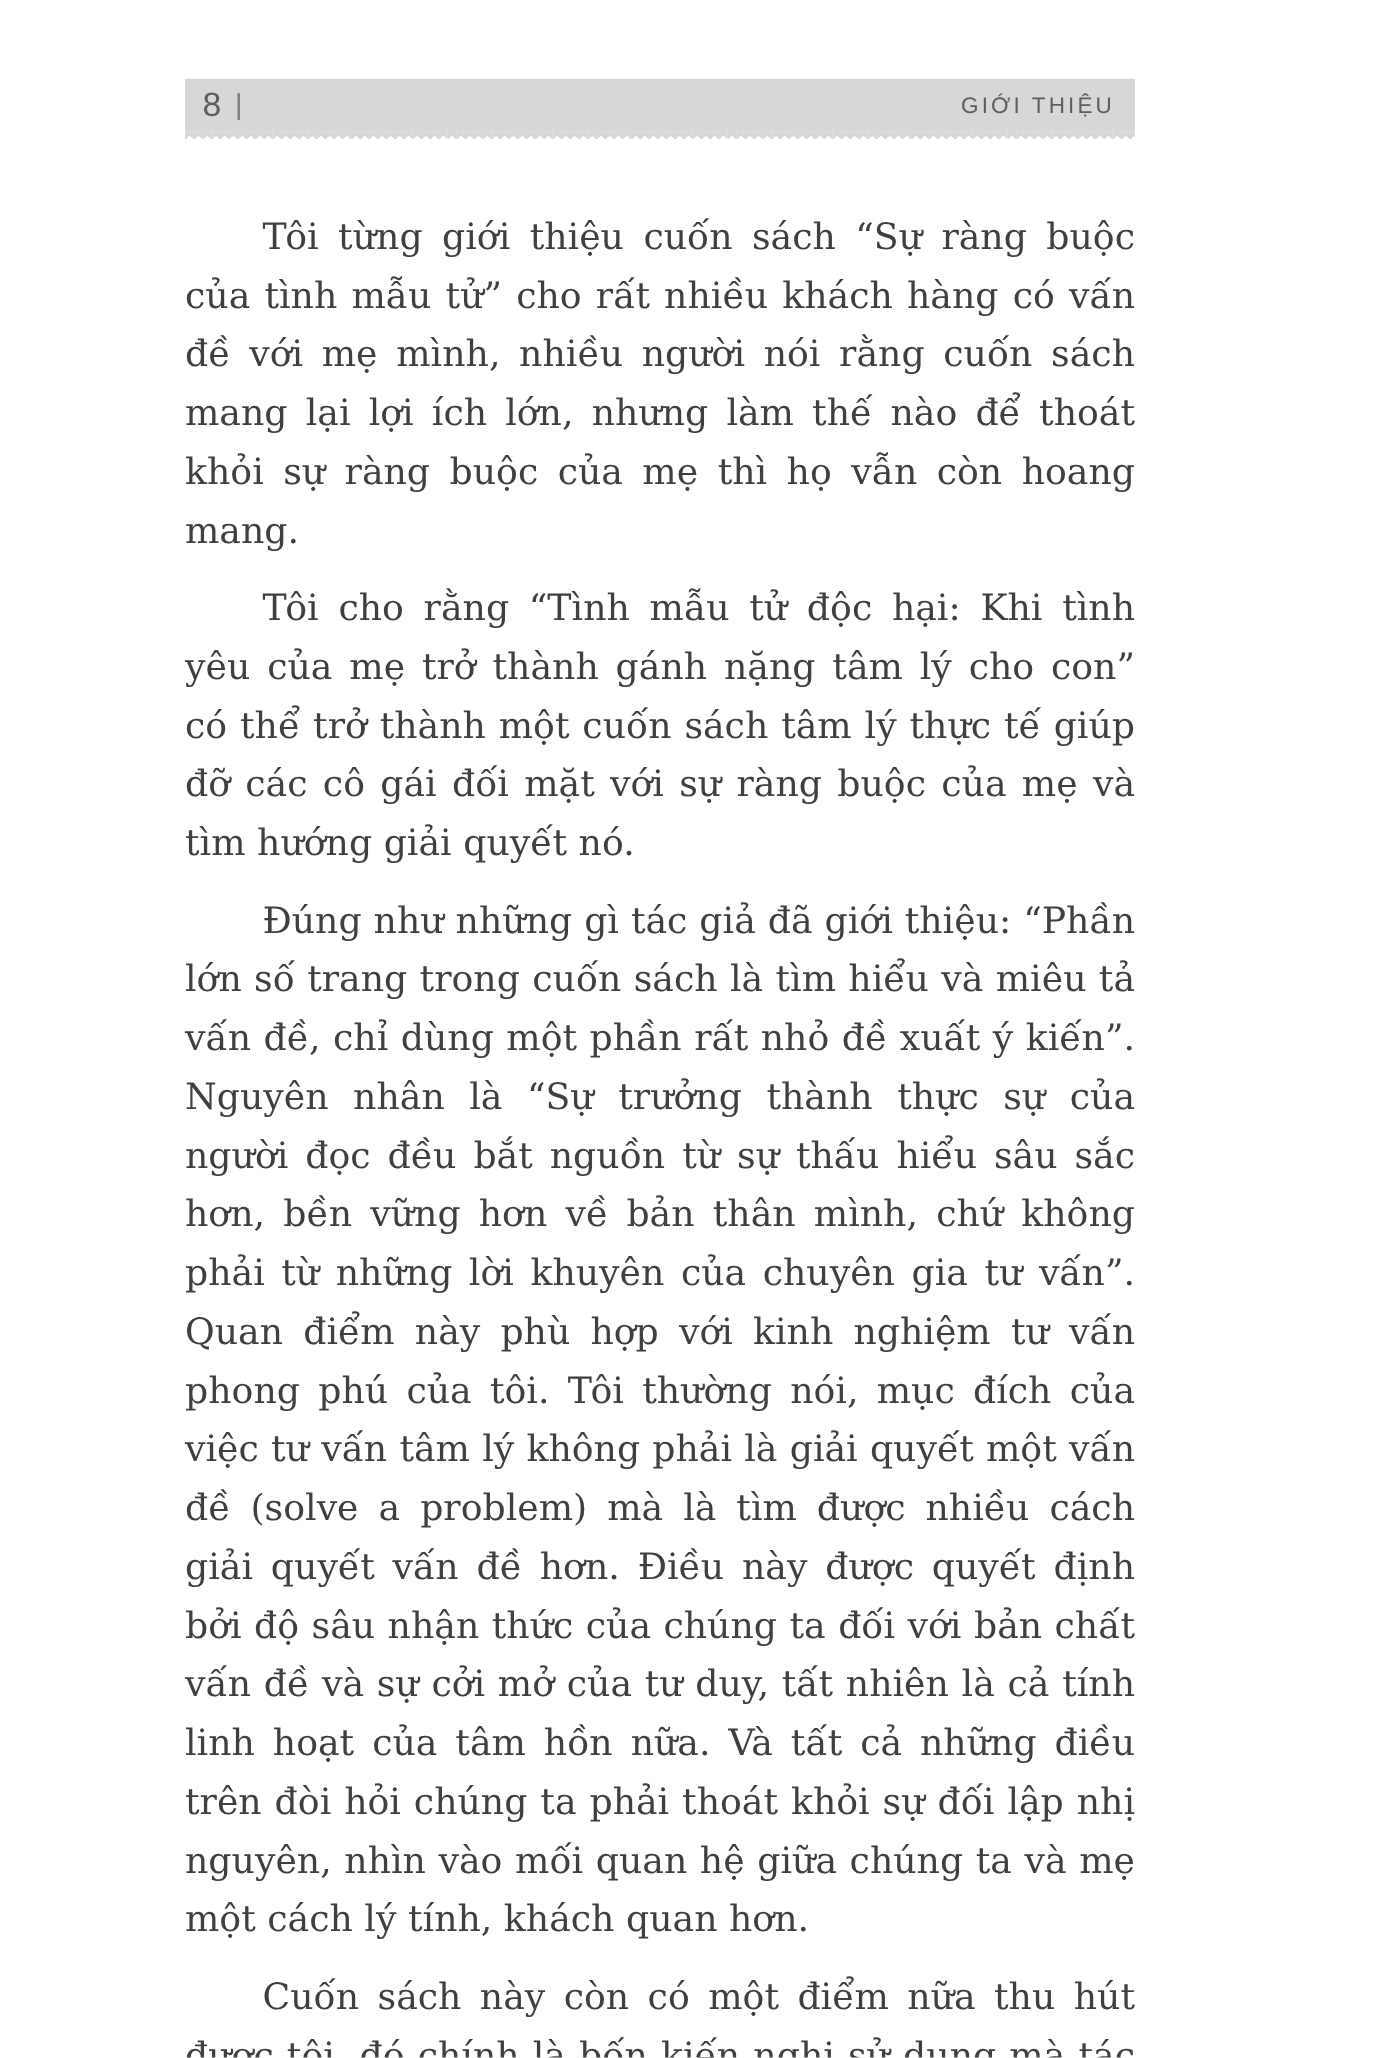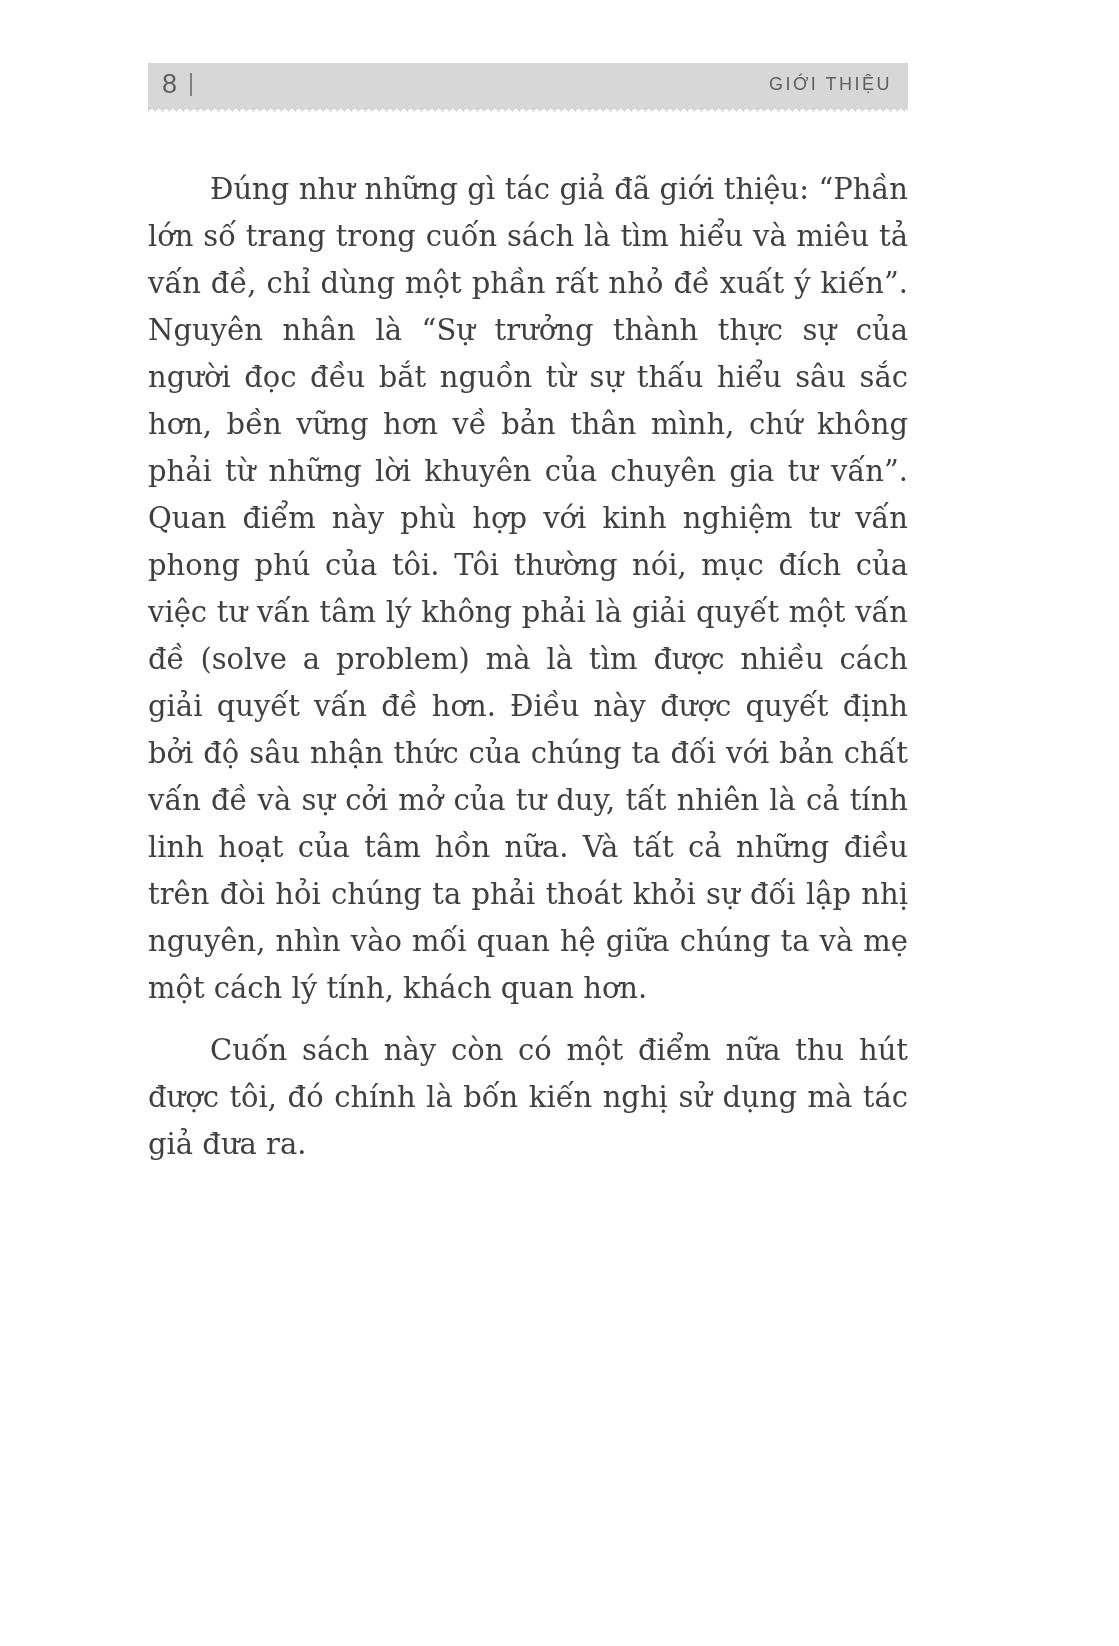--- a/index.html
+++ b/index.html
@@ -78,17 +78,19 @@
       <span class="page-num">
         <span>8</span>
         <span class="sep">|</span>
       </span>
       <span class="header-title">GIỚI THIỆU</span>
     </div>
     <div class="zigzag"></div>
   </header>
 
   <main>
+    <p>Tôi từng giới thiệu cuốn sách “Sự ràng buộc của tình mẫu tử” cho rất nhiều khách hàng có vấn đề với mẹ mình, nhiều người nói rằng cuốn sách mang lại lợi ích lớn, nhưng làm thế nào để thoát khỏi sự ràng buộc của mẹ thì họ vẫn còn hoang mang.</p>
+    <p>Tôi cho rằng “Tình mẫu tử độc hại: Khi tình yêu của mẹ trở thành gánh nặng tâm lý cho con” có thể trở thành một cuốn sách tâm lý thực tế giúp đỡ các cô gái đối mặt với sự ràng buộc của mẹ và tìm hướng giải quyết nó.</p>
     <p>Đúng như những gì tác giả đã giới thiệu: “Phần lớn số trang trong cuốn sách là tìm hiểu và miêu tả vấn đề, chỉ dùng một phần rất nhỏ đề xuất ý kiến”. Nguyên nhân là “Sự trưởng thành thực sự của người đọc đều bắt nguồn từ sự thấu hiểu sâu sắc hơn, bền vững hơn về bản thân mình, chứ không phải từ những lời khuyên của chuyên gia tư vấn”. Quan điểm này phù hợp với kinh nghiệm tư vấn phong phú của tôi. Tôi thường nói, mục đích của việc tư vấn tâm lý không phải là giải quyết một vấn đề (solve a problem) mà là tìm được nhiều cách giải quyết vấn đề hơn. Điều này được quyết định bởi độ sâu nhận thức của chúng ta đối với bản chất vấn đề và sự cởi mở của tư duy, tất nhiên là cả tính linh hoạt của tâm hồn nữa. Và tất cả những điều trên đòi hỏi chúng ta phải thoát khỏi sự đối lập nhị nguyên, nhìn vào mối quan hệ giữa chúng ta và mẹ một cách lý tính, khách quan hơn.</p>
     <p>Cuốn sách này còn có một điểm nữa thu hút được tôi, đó chính là bốn kiến nghị sử dụng mà tác giả đưa ra.</p>
   </main>
 
 </div>
 
 </body></html>

